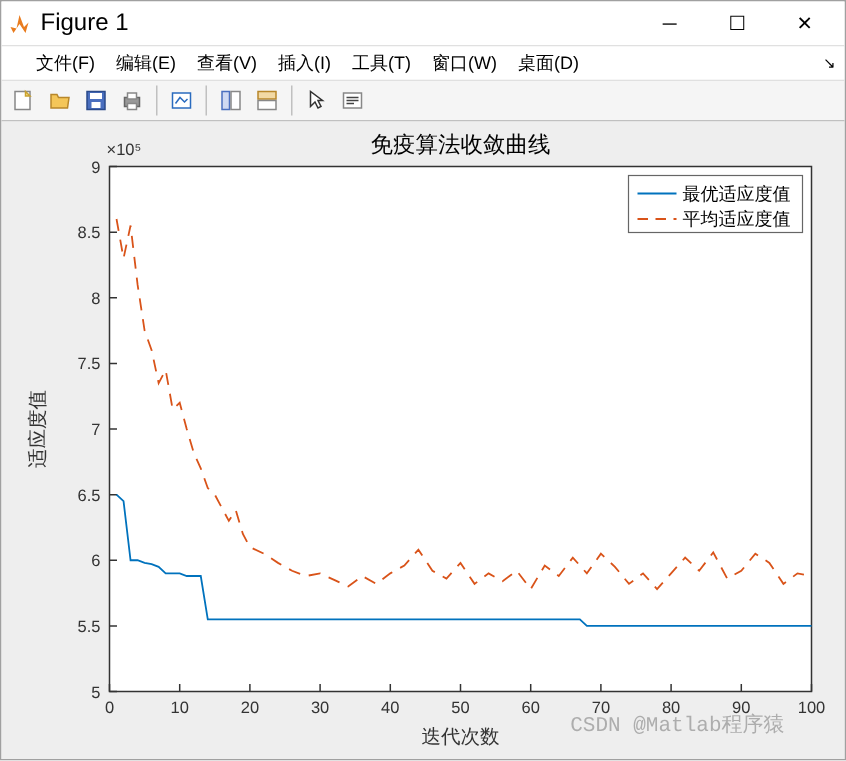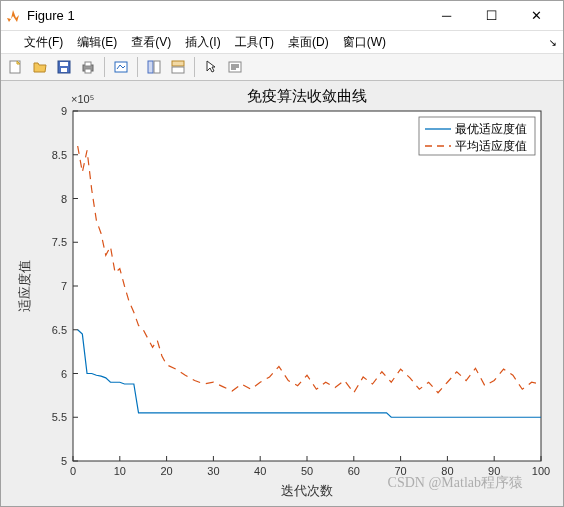--- a/index.html
+++ b/index.html
@@ -1,31 +1,31 @@
 <!DOCTYPE html>
 <html><head>
 <meta charset="utf-8">
 <style>
 * { box-sizing: border-box; margin: 0; padding: 0; }
 body { font-family: "Microsoft YaHei", Arial, sans-serif; background: #f0f0f0; width: 564px; height: 507px; overflow: hidden; }
 .window { width: 564px; height: 507px; background: #fff; border: 1px solid #a0a0a0; display: flex; flex-direction: column; }
 .titlebar { height: 30px; background: #fff; display: flex; align-items: center; padding: 0 4px; border-bottom: 1px solid #e0e0e0; }
 .title-icon { width: 16px; height: 16px; margin-right: 6px; }
-.title-text { flex: 1; font-size: 13px; color: #000; }
+.title-text { flex: 1; font-size: 16px; color: #000; }
 .win-btns { display: flex; }
 .win-btn { width: 45px; height: 28px; display: flex; align-items: center; justify-content: center; font-size: 13px; cursor: default; }
 .menubar { height: 22px; background: #fff; display: flex; align-items: center; padding: 0 16px; font-size: 12px; color: #000; position: relative; }
 .menu-item { padding: 2px 7px; cursor: default; }
 .menu-arrow { position: absolute; right: 6px; font-size: 10px; }
 .toolbar { height: 28px; background: #f5f5f5; border-top: 1px solid #e0e0e0; border-bottom: 1px solid #c0c0c0; display: flex; align-items: center; padding: 0 4px; gap: 2px; }
 .tb-btn { width: 22px; height: 22px; display: flex; align-items: center; justify-content: center; border: 1px solid transparent; cursor: default; }
 .tb-sep { width: 1px; height: 20px; background: #c0c0c0; margin: 0 3px; }
 .canvas-area { flex: 1; background: #eee; position: relative; }
 .chart-svg { position: absolute; top: 0; left: 0; }
-.watermark { position: absolute; bottom: 14px; right: 40px; font-size: 14px; color: rgba(120,120,120,0.55); font-family: Liberation Serif, serif; pointer-events: none; }
+.watermark { position: absolute; bottom: 14px; right: 40px; font-size: 14px; color: rgba(120,120,120,0.55); font-family: Liberation Mono, monospace; pointer-events: none; }
 .axis-label { font-size: 13px; fill: #333; }
 .tick-label { font-size: 11px; fill: #333; }
 .chart-title { font-size: 15px; fill: #000; }
 .legend-text { font-size: 12px; fill: #000; }
 .exp-label { font-size: 11px; fill: #333; }
 </style>
 </head>
 <body>
 
 <div class="window">
@@ -40,22 +40,22 @@
       <div class="win-btn close-btn">✕</div>
     </div>
   </div>
 
   <div class="menubar">
     <span class="menu-item">文件(F)</span>
     <span class="menu-item">编辑(E)</span>
     <span class="menu-item">查看(V)</span>
     <span class="menu-item">插入(I)</span>
     <span class="menu-item">工具(T)</span>
+    <span class="menu-item">窗口(W)</span>
     <span class="menu-item">桌面(D)</span>
-    <span class="menu-item">窗口(W)</span>
     <span class="menu-arrow">↘</span>
   </div>
 
   <div class="toolbar">
     <div class="tb-btn">
         <svg width="16" height="16" viewBox="0 0 16 16">
           <rect x="2" y="2" width="10" height="12" fill="#fff" stroke="#888"></rect>
           <path d="M9 2 L12 5 L9 5 Z" fill="#ffe28a" stroke="#c9a22f"></path>
         </svg>
       </div>

